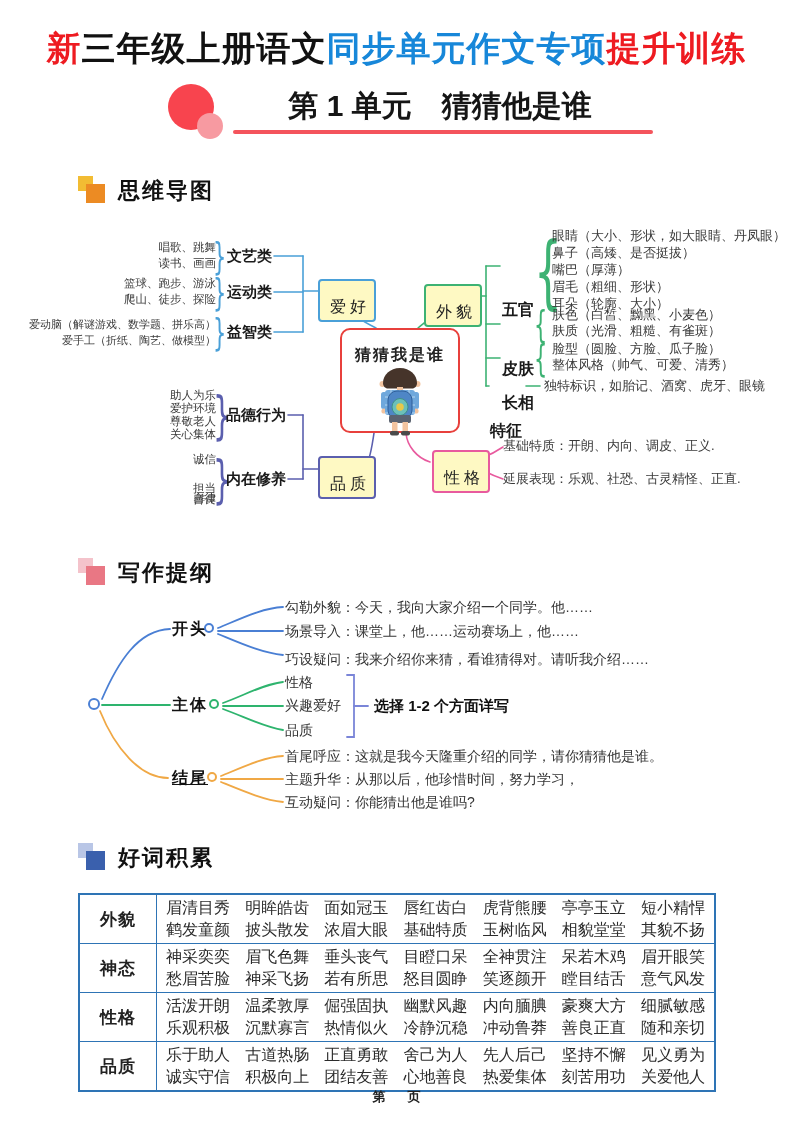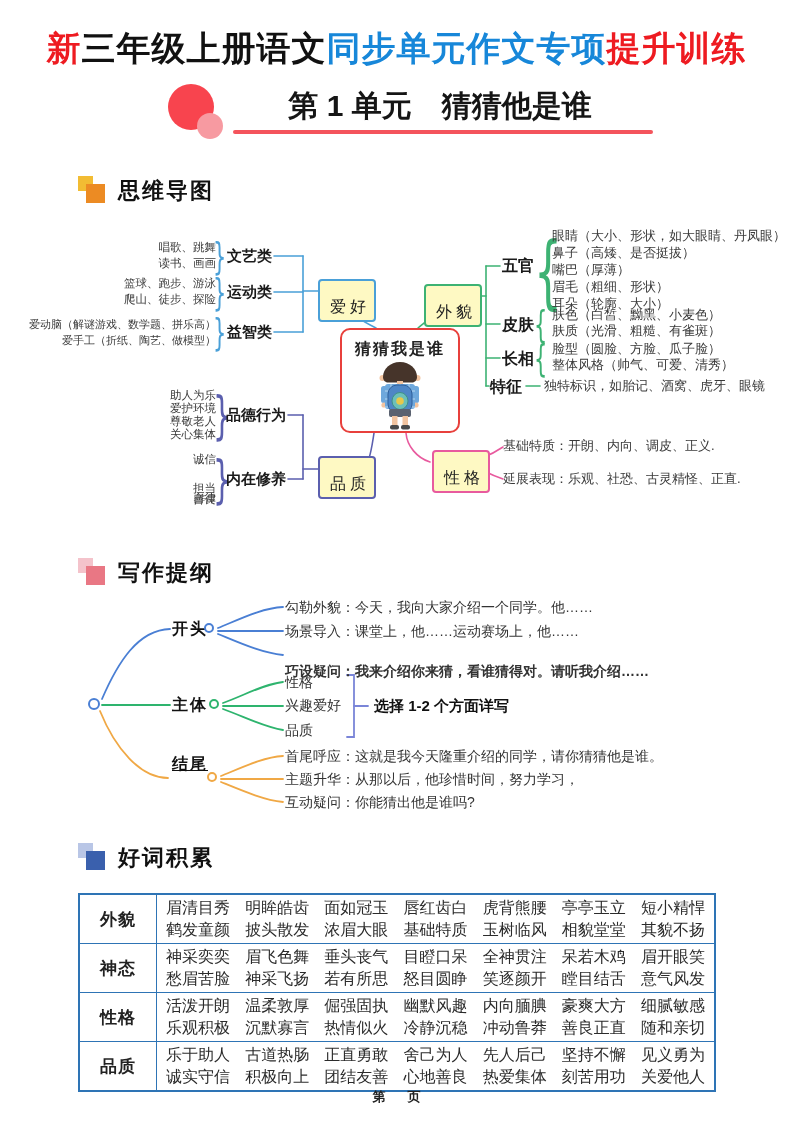--- a/index.html
+++ b/index.html
@@ -32,33 +32,33 @@
   .ic-words .sq-back { background:#b9c6e6; } .ic-words .sq-front { background:#3a60ad; }
 
   
   .mindmap { position:absolute; top:228px; left:0; width:793px; height:292px; }
   .mindmap svg.lines, .outline svg.lines { position:absolute; left:0; top:0; pointer-events:none; }
   .mm-item { position:absolute; font-size:11.5px; color:#3a3a3a; white-space:nowrap; line-height:1.3; }
   .mm-item-r { width:216px; left:0; text-align:right; }
   .mm-item-sm { font-size:11px; }
   .mm-ritem { position:absolute; font-size:13px; color:#3a3a3a; white-space:nowrap; line-height:1.3; }
   .mm-label { position:absolute; font-size:15px; font-weight:600; color:#1a1a1a; white-space:nowrap; line-height:1.25; }
-  .mm-label-lg { font-size:16px; }
+  .mm-label-lg { font-size:16px;margin-top:44px; }
   .mm-box { position:absolute; background:#fef9c3; border:2px solid; border-radius:4px;
     font-size:16px; font-weight:400; color:#222; letter-spacing:4px; padding:16px 4px 2px 10px; white-space:nowrap; }
   .bx-blue   { border-color:#4aa0d8; }
   .bx-green  { border-color:#3db273; }
   .bx-purple { border-color:#5b5fae; }
   .bx-pink   { border-color:#e85a9e; }
   .brace { position:absolute; font-family:"DejaVu Sans",sans-serif; line-height:1; font-weight:normal;
     transform:scaleX(0.55); transform-origin:left center; }
   .br-blue { color:#4aa0d8; } .br-green { color:#3db273; } .br-purple { color:#5b5fae; }
   .center-box { position:absolute; left:340px; top:100px; width:120px; height:105px;
     border:2.5px solid #e8403c; border-radius:10px; background:#fff; text-align:center; }
-  .center-box .cb-title { margin-top:9px; font-size:16px; font-weight:bold; color:#222; letter-spacing:2px; }
+  .center-box .cb-title { margin-top:15px; font-size:16px; font-weight:bold; color:#222; letter-spacing:2px; }
 
   
   .outline { position:absolute; top:598px; left:0; width:793px; height:222px; }
   .ol-label { position:absolute; font-size:16px; font-weight:bold; color:#111; letter-spacing:2px; }
   .ol-item  { position:absolute; left:285px; font-size:14px; color:#333; white-space:nowrap; line-height:1.3; }
   .ol-note  { position:absolute; left:374px; font-size:15px; font-weight:bold; color:#111; white-space:nowrap; }
   .ring { position:absolute; width:10px; height:10px; border-radius:50%; background:#fff; border:2px solid; }
   .ring-blue { border-color:#4a7fd4; } .ring-green { border-color:#2eb46e; } .ring-orange { border-color:#f0a845; }
   .root-ring { width:12px; height:12px; border-width:2.5px; }
 
@@ -248,30 +248,30 @@
         <path d="M354,108 H368"></path>
       </g>
     </svg>
 
     <div class="ring ring-blue root-ring" style="left:88px; top:100px;"></div>
 
     <div class="ol-label" style="left:172px; top:21px;">开头</div>
     <div class="ring ring-blue" style="left:204px; top:25px;"></div>
     <div class="ol-item" style="top:0px;">勾勒外貌：今天，我向大家介绍一个同学。他……</div>
     <div class="ol-item" style="top:24px;">场景导入：课堂上，他……运动赛场上，他……</div>
-    <div class="ol-item" style="top:64px;font-weight:bold;">巧设疑问：我来介绍你来猜，看谁猜得对。请听我介绍……</div>
+    <div class="ol-item" style="top:52px;">巧设疑问：我来介绍你来猜，看谁猜得对。请听我介绍……</div>
 
     <div class="ol-label" style="left:172px; top:97px;">主体</div>
     <div class="ring ring-green" style="left:209px; top:101px;"></div>
     <div class="ol-item" style="top:75px;">性格</div>
     <div class="ol-item" style="top:99px;font-family:Liberation Serif, serif;">兴趣爱好</div>
     <div class="ol-item" style="top:123px;">品质</div>
     <div class="ol-note" style="top:99px;">选择 1-2 个方面详写</div>
 
-    <div class="ol-label" style="left:172px; top:156px;text-decoration:underline;">结尾</div>
+    <div class="ol-label" style="left:172px; top:170px;text-decoration:underline;">结尾</div>
     <div class="ring ring-orange" style="left:207px; top:174px;"></div>
     <div class="ol-item" style="top:149px;">首尾呼应：这就是我今天隆重介绍的同学，请你猜猜他是谁。</div>
     <div class="ol-item" style="top:172px;">主题升华：从那以后，他珍惜时间，努力学习，</div>
     <div class="ol-item" style="top:195px;">互动疑问：你能猜出他是谁吗?</div>
   </div>
 
   <div class="sec-head ic-words" style="top:843px;">
     <span class="ic"><span class="sq-back"></span><span class="sq-front"></span></span><span class="sec-title">好词积累</span>
   </div>
 

